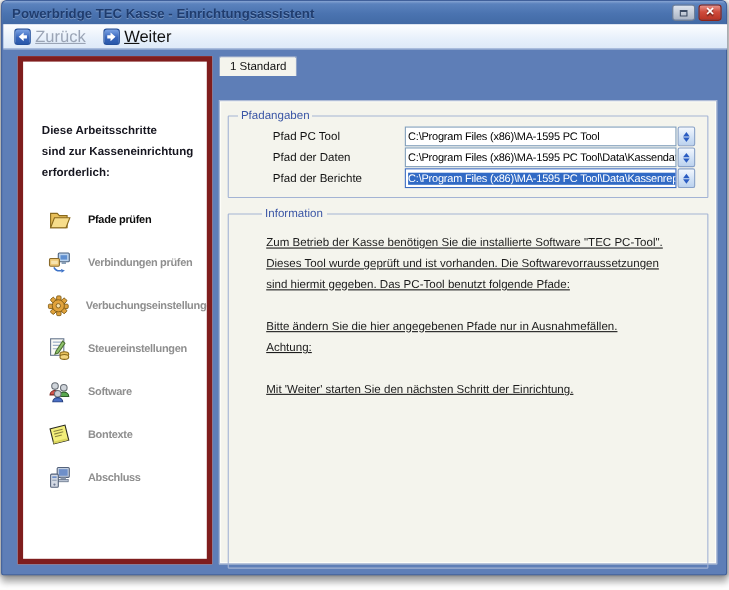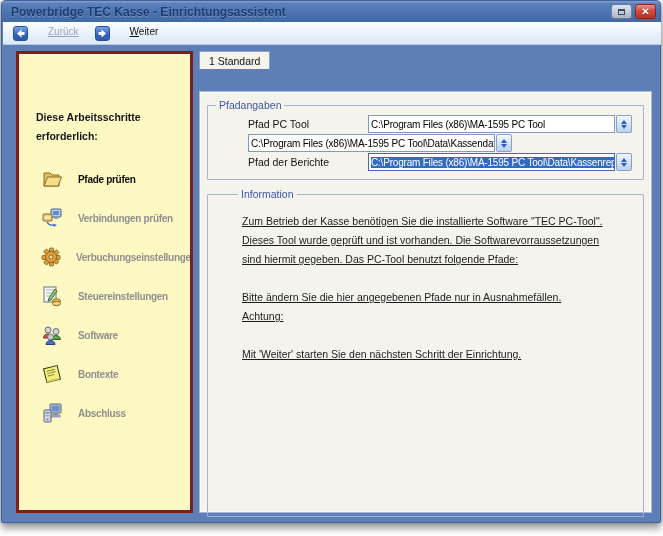--- a/index.html
+++ b/index.html
@@ -30,34 +30,34 @@
   .tb-btn.close{background:linear-gradient(#e8938a,#cf4b3c 45%,#b83425);border:1px solid #8c2417;}
   .tb-btn.close .glyph{color:#fff;font-size:10px;font-weight:bold;line-height:1;font-family:"Liberation Sans",sans-serif;text-shadow:0 1px 1px rgba(0,0,0,.4);}
 
   
   .toolbar{
     position:absolute;left:1px;top:21px;width:658px;height:23px;
     background:linear-gradient(#fdfeff,#e7f0fb 60%,#dde9f8);
     border-bottom:1px solid #b9c9e4;
     display:flex;align-items:center;gap:16px;padding:0 10px;
   }
-  .tool-item{display:flex;align-items:flex-start;gap:20px;font-size:10px;cursor:default;}
+  .tool-item{display:flex;align-items:center;gap:4px;font-size:15px;cursor:default;}
   .nav-icon{width:15px;height:15px;border-radius:3px;display:inline-flex;align-items:center;justify-content:center;
     background:linear-gradient(#7ba3e4,#3766bd 55%,#2a58a9);border:1px solid #24509c;}
   .nav-icon svg{display:block;}
   .tool-item.disabled .lbl{color:#9aa4b5;text-decoration:underline;}
   .tool-item .lbl{color:#111;}
 
   
   .content{position:absolute;left:1px;top:44px;width:658px;height:478px;}
 
   
   .sidebar{
     position:absolute;left:13px;top:6px;width:177px;height:462px;
-    background:#fef9c3;border:3px solid #7f1d1d;overflow:hidden;
+    background:#ffffff;border:5px solid #7f1d1d;overflow:hidden;
   }
   .sidebar-heading{padding:54px 6px 0 17px;font-size:10.5px;font-weight:bold;color:#15151f;line-height:19px;}
   .steps{margin-top:21px;display:flex;flex-direction:column;gap:15px;padding-left:22px;}
   .step{display:flex;align-items:center;gap:15px;height:24px;}
   .step-icon{width:22px;height:22px;display:inline-flex;align-items:center;justify-content:center;}
   .step-label{font-size:10px;font-weight:bold;letter-spacing:-0.3px;white-space:nowrap;}
   .step.active .step-label{color:#0d0d0d;}
   .step.pending .step-label{color:#8f8f8f;}
 
   
@@ -138,20 +138,21 @@
         </span>
         <span class="lbl accel"><u>W</u>eiter</span>
       </span>
     </div>
 
     <div class="content">
 
       <div class="sidebar">
         <div class="sidebar-heading">
           <div>Diese Arbeitsschritte</div>
+          <div>sind zur Kasseneinrichtung</div>
           <div>erforderlich:</div>
         </div>
         <div class="steps">
 
           <div class="step active">
             <span class="step-icon">
               <svg width="21" height="20" viewBox="0 0 21 20">
                 <path d="M2 4 h6 l2 2 h7 v11 H2 Z" fill="#e8bf5a" stroke="#8a6a1c" stroke-width="1"></path>
                 <path d="M2 17 L5.5 8 h14 L16 17 Z" fill="#f7dd8b" stroke="#8a6a1c" stroke-width="1"></path>
               </svg>
@@ -269,20 +270,21 @@
                   <span class="ftext">C:\Program Files (x86)\MA-1595 PC Tool</span>
                 </span>
                 <span class="spinner">
                   <span class="spin-up"></span>
                   <span class="spin-down"></span>
                 </span>
               </span>
             </div>
 
             <div class="field-row">
+              <span class="flabel">Pfad der Daten</span>
               <span class="spinfield">
                 <span class="field">
                   <span class="ftext">C:\Program Files (x86)\MA-1595 PC Tool\Data\Kassendateien</span>
                 </span>
                 <span class="spinner">
                   <span class="spin-up"></span>
                   <span class="spin-down"></span>
                 </span>
               </span>
             </div>

